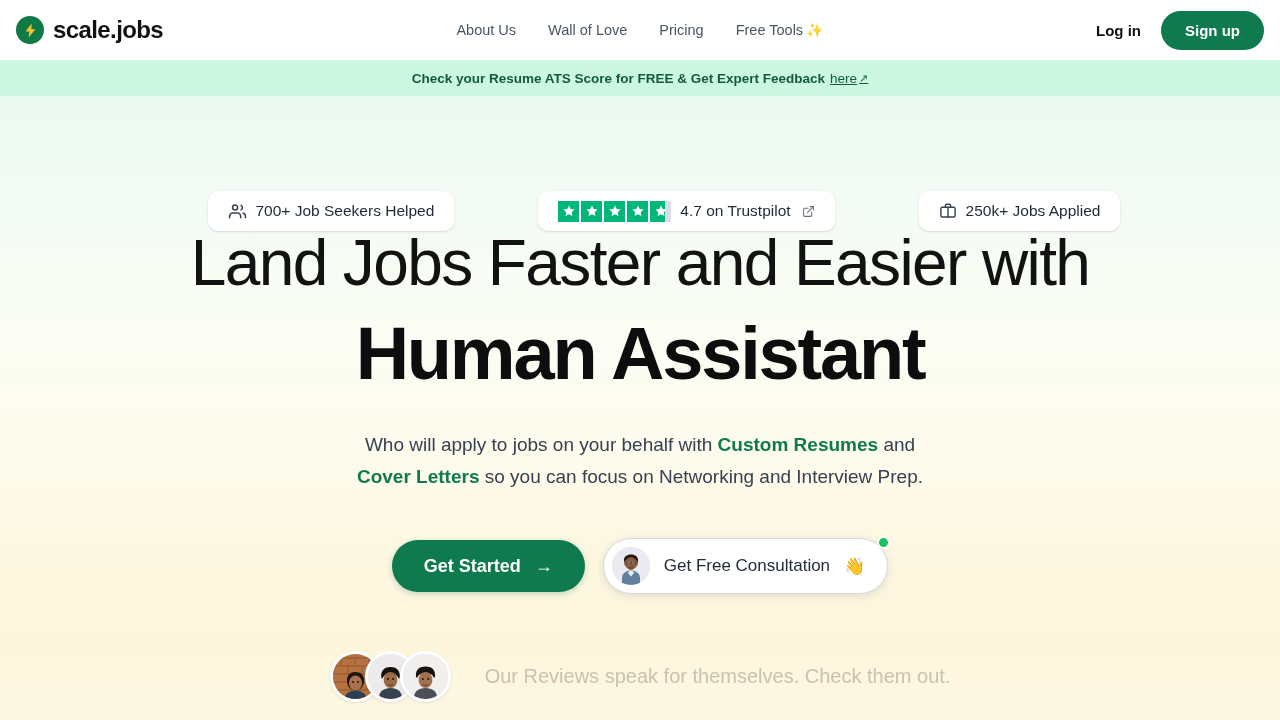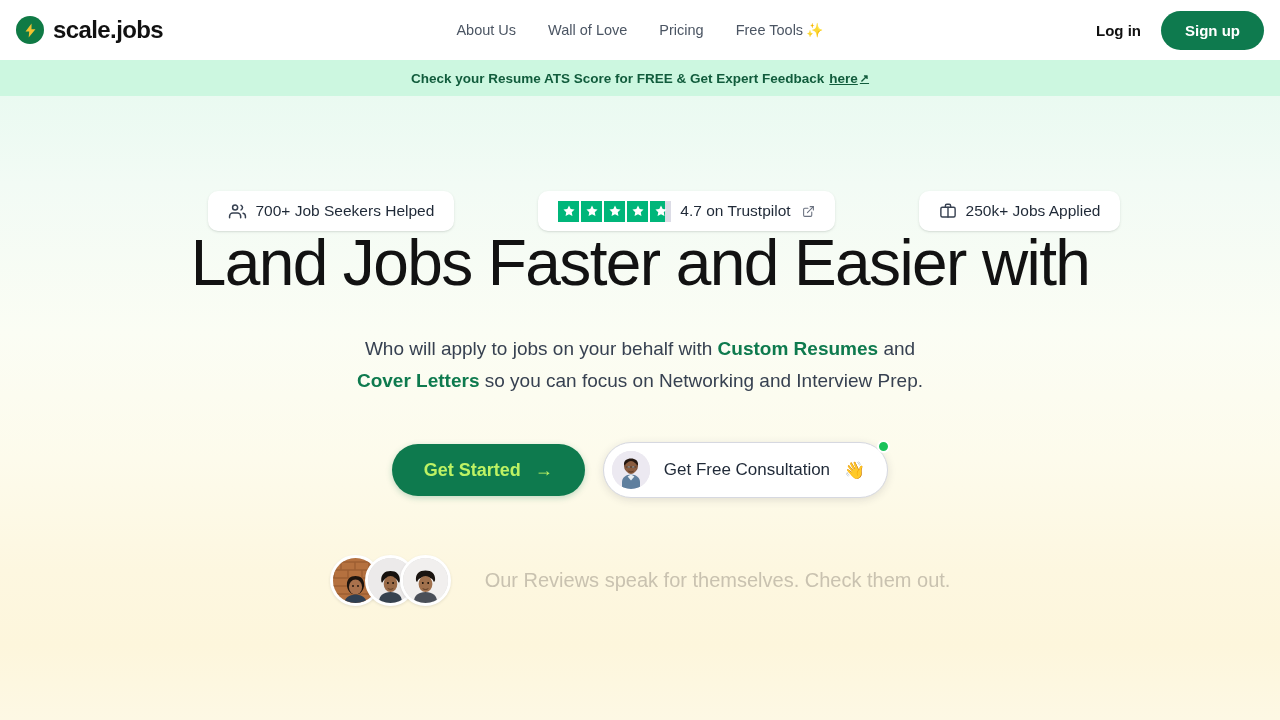--- a/index.html
+++ b/index.html
@@ -53,21 +53,21 @@
     position:relative; z-index:20;
     height:36px; width:100%;
     background:#ccf7e0;
     display:flex; align-items:center; justify-content:center;
   }
   .banner-text {
     font-size:13.5px; font-weight:bold; color:#115c3c;
     display:flex; align-items:center; gap:0;
   }
   .banner-link {
-    color:#115c3c; text-decoration:underline; font-weight:bold;
+    color:#115c3c; text-decoration:underline; font-weight:normal;
     margin-left:5px; display:inline-flex; align-items:center; gap:2px;
   }
   .arrow-ne { font-size:11px; }
 
   
   .hero {
     position:relative;
     height:624px; width:100%;
     background:
       linear-gradient(180deg,
@@ -135,21 +135,21 @@
     text-align:center; max-width:700px;
   }
   .subtitle b { color:#0e7a4e; font-weight:bold; }
 
   
   .cta-row {
     margin-top:45px;
     display:flex; align-items:center; gap:18px;
   }
   .cta-primary {
-    background:#0e7a4e; color:#bef264;
+    background:#0e7a4e; color:#ffffff;
     font-size:18px; font-weight:bold;
     border:none; border-radius:999px;
     height:52px; padding:0 32px;
     display:flex; align-items:center; gap:14px;
     cursor:pointer; white-space:nowrap;
     box-shadow:0 2px 6px rgba(14,122,78,.25);
   }
   .cta-secondary {
     position:relative;
     background:#ffffff;
@@ -298,20 +298,21 @@
             <rect x="2.5" y="7" width="19" height="13" rx="2"></rect>
             <path d="M8.5 7V5a2 2 0 0 1 2-2h3a2 2 0 0 1 2 2v2"></path>
             <path d="M12 7v13"></path>
           </svg>
         </span>
         <span class="badge-label">250k+ Jobs Applied</span>
       </div>
     </div>
 
     <h1 class="headline-1">Land Jobs Faster and Easier with</h1>
+    <h1 class="headline-2">Human Assistant</h1>
 
     <p class="subtitle">
       <span>Who will apply to jobs on your behalf with </span><b>Custom Resumes</b><span> and</span><br><b>Cover Letters</b><span> so you can focus on Networking and Interview Prep.</span>
     </p>
 
     <div class="cta-row">
       <button class="cta-primary">
         <span>Get Started</span>
         <span>→</span>
       </button>

